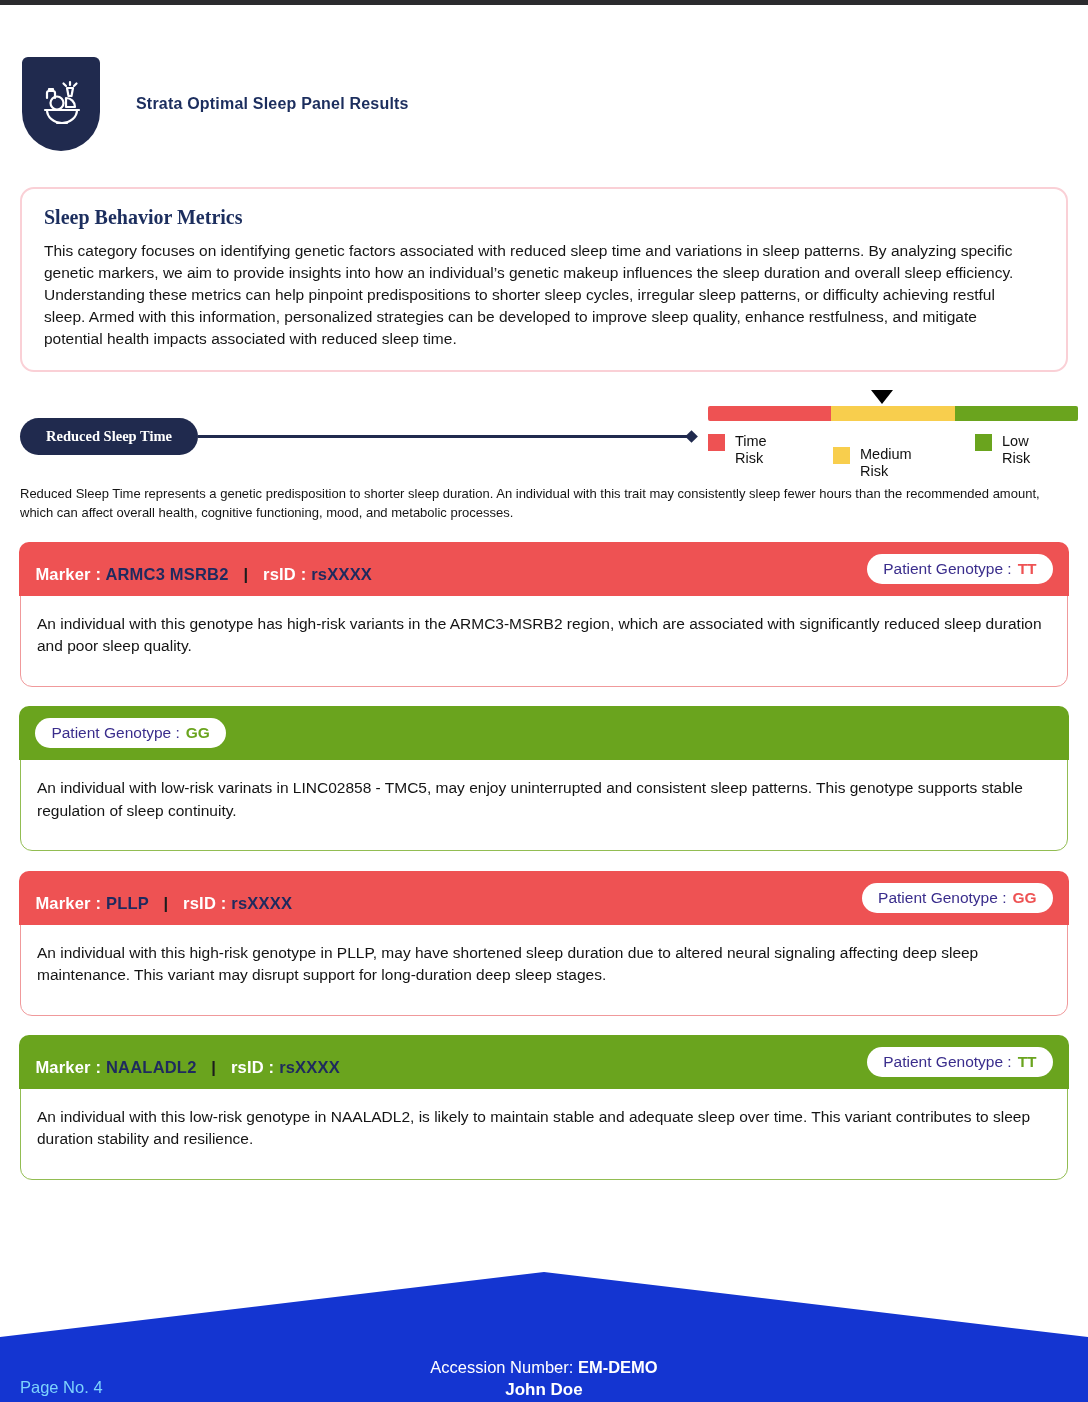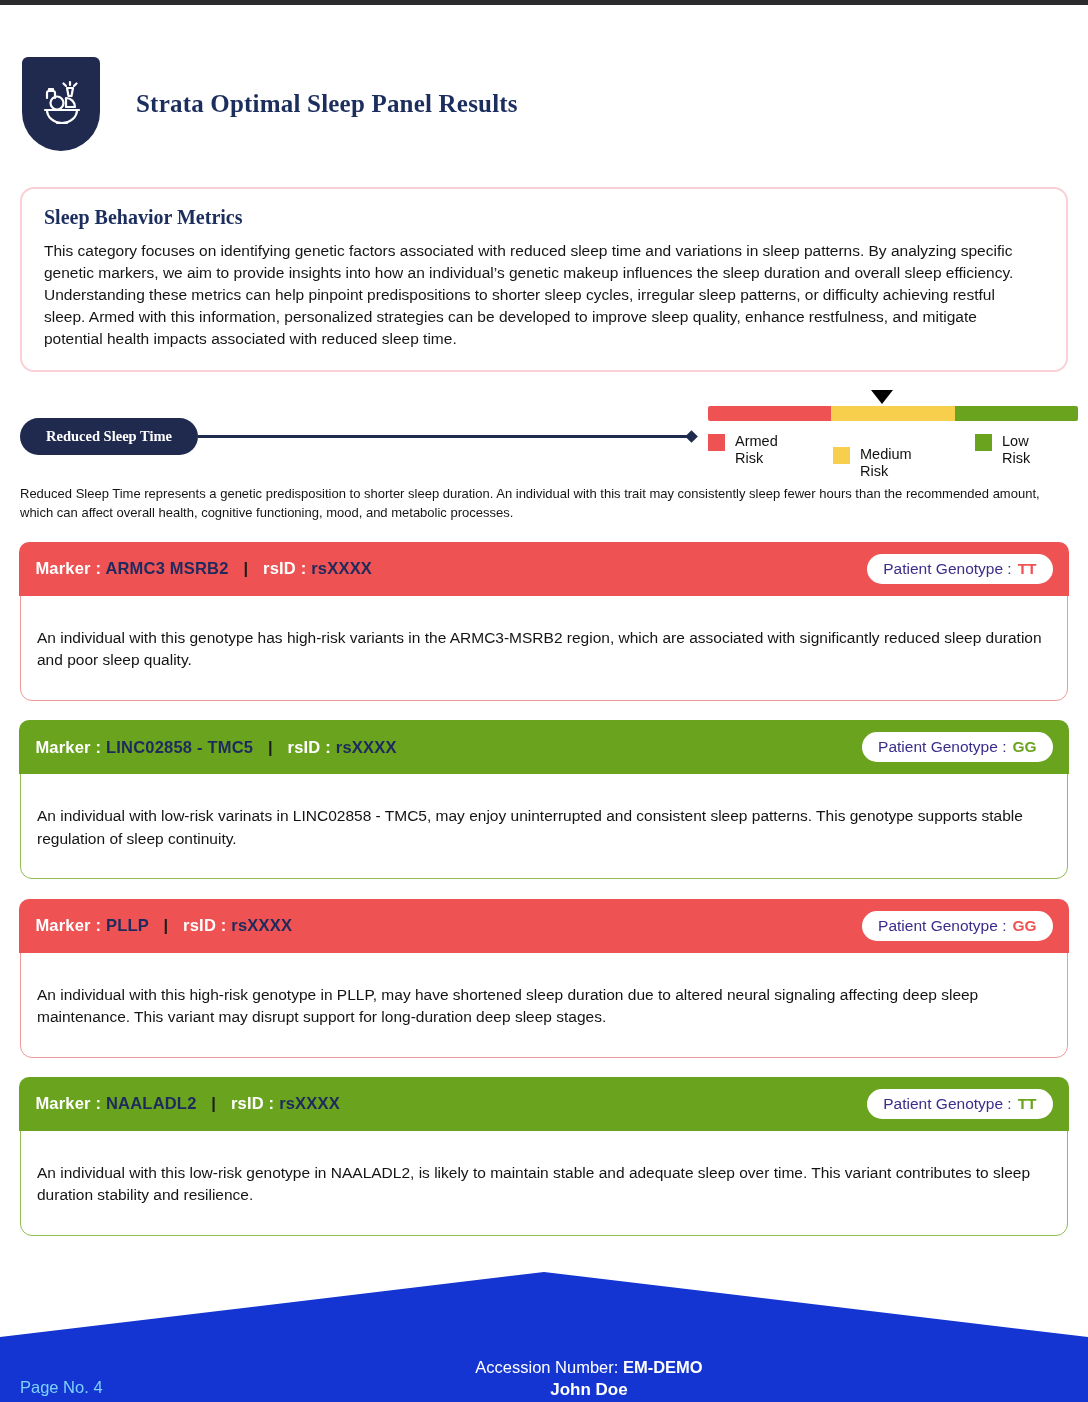--- a/index.html
+++ b/index.html
@@ -12,22 +12,22 @@
   .topbar { height:5px; background:#2b2b2e; }
 
   
   .header { display:flex; align-items:center; gap:36px; padding:52px 0 0 22px; }
   .logo {
     width:78px; height:94px; background:#202a4e;
     border-radius:6px 6px 40px 40px; display:flex; align-items:center; justify-content:center;
     flex:0 0 auto;
   }
   .page-title {
-    font-family:Liberation Serif, serif; font-weight:bold;
-    font-size:25px; color:#1c2e5e; letter-spacing:.2px;
+    font-family:Liberation Sans, sans-serif; font-weight:bold;
+    font-size:16px; color:#1c2e5e; letter-spacing:.2px;
   }
 
   
   .metrics-card {
     margin:36px 20px 0 20px; border:2px solid #fad0d6; border-radius:14px;
     padding:17px 38px 20px 22px; background:#fff;
   }
   .metrics-card h2 {
     font-family:"Liberation Serif", serif; font-size:20px; color:#1c2e5e; margin-bottom:11px;
   }
@@ -65,41 +65,40 @@
   .legend-0 { left:0; }   .legend-1 { left:125px;margin-top:13px; }  .legend-2 { left:267px; }
 
   .trait-desc { margin:16px 20px 0 20px; font-size:13px; line-height:1.48; color:#151515; }
 
   
   .marker-card { margin:20px 20px 0 20px; border-radius:12px; background:#fff; }
   .risk-high { --main:#ee5253; --border:#f0999b; }
   .risk-low  { --main:#6aa41e; --border:#92bd52; }
   .marker-card { border:1.6px solid var(--border); }
   .marker-head {
-    background:var(--main); border-radius:10px 10px 0 0; margin:-1.6px -1.6px 14px -1.6px;
-    padding:12px 16px; display:flex; justify-content:space-between; align-items:center;
+    background:var(--main); border-radius:10px 10px 0 0; margin:-1.6px -1.6px 0 -1.6px;
+    padding:12px 16px; display:flex; justify-content:space-between; align-items:flex-end;
   }
   .marker-title { font-weight:bold; font-size:16.5px; letter-spacing:.2px; }
   .marker-title .lbl  { color:#ffffff; }
   .marker-title .name { color:#1e2a5e; }
   .marker-title .pipe { color:#1c1c1c; margin:0 10px; font-weight:bold; }
   .geno-badge {
     background:#ffffff; border-radius:18px; padding:6px 16px; white-space:nowrap;
     font-size:15.5px;
   }
   .geno-badge .glbl { color:#3a2d8c; }
   .geno-badge .gval { color:var(--main); font-weight:bold; margin-left:6px; }
   .marker-body { padding:17px 16px 28px 16px; font-size:15.5px; line-height:1.45; color:#141414; }
 
   
   .footer {
     position:absolute; left:0; right:0; bottom:0; height:130px; background:#1435d1;
     clip-path:polygon(0 100%, 0 50%, 50% 0, 100% 50%, 100% 100%);
     color:#fff;
-    padding-left:45px;
   }
   .footer-center { position:absolute; bottom:2px; width:100%; text-align:center; }
   .footer-line1 { font-size:16.5px; }
   .footer-line1 .bold { font-weight:bold; }
   .footer-line2 { font-size:17px; font-weight:bold; margin-top:3px; }
   .page-no { position:absolute; left:20px; bottom:5px; font-size:16.5px; color:#7dd3fc; }
 
   svg.logo-art { stroke:#fff; fill:none; stroke-width:2.2; stroke-linecap:round; stroke-linejoin:round; }
 </style>
 </head>
@@ -143,21 +142,21 @@
     <div class="risk-pointer"></div>
     <div class="risk-bar">
       <div class="seg seg-high"></div>
       <div class="seg seg-med"></div>
       <div class="seg seg-low"></div>
     </div>
     <div class="risk-legend">
       <div class="legend-item legend-0">
         <div class="swatch seg-high"></div>
         <div class="lab">
-          <div>Armed</div>
+          <div>Time</div>
           <div>Risk</div>
         </div>
       </div>
       <div class="legend-item legend-1">
         <div class="swatch seg-med"></div>
         <div class="lab">
           <div>Medium</div>
           <div>Risk</div>
         </div>
       </div>
@@ -185,27 +184,20 @@
     </div>
     <div class="geno-badge">
       <span class="glbl">Patient Genotype :</span><span class="gval">TT</span>
     </div>
   </div>
   <div class="marker-body">An individual with this genotype has high-risk variants in the ARMC3-MSRB2 region, which are associated with significantly reduced sleep duration and poor sleep quality.</div>
 </div>
 
 <div class="marker-card risk-low">
   <div class="marker-head">
-    <div class="marker-title">
-      <span class="lbl">Marker :</span>
-      <span class="name">LINC02858 - TMC5</span>
-      <span class="pipe">|</span>
-      <span class="lbl">rsID :</span>
-      <span class="name">rsXXXX</span>
-    </div>
     <div class="geno-badge">
       <span class="glbl">Patient Genotype :</span><span class="gval">GG</span>
     </div>
   </div>
   <div class="marker-body">An individual with low-risk varinats in LINC02858 - TMC5, may enjoy uninterrupted and consistent sleep patterns. This genotype supports stable regulation of sleep continuity.</div>
 </div>
 
 <div class="marker-card risk-high">
   <div class="marker-head">
     <div class="marker-title">

